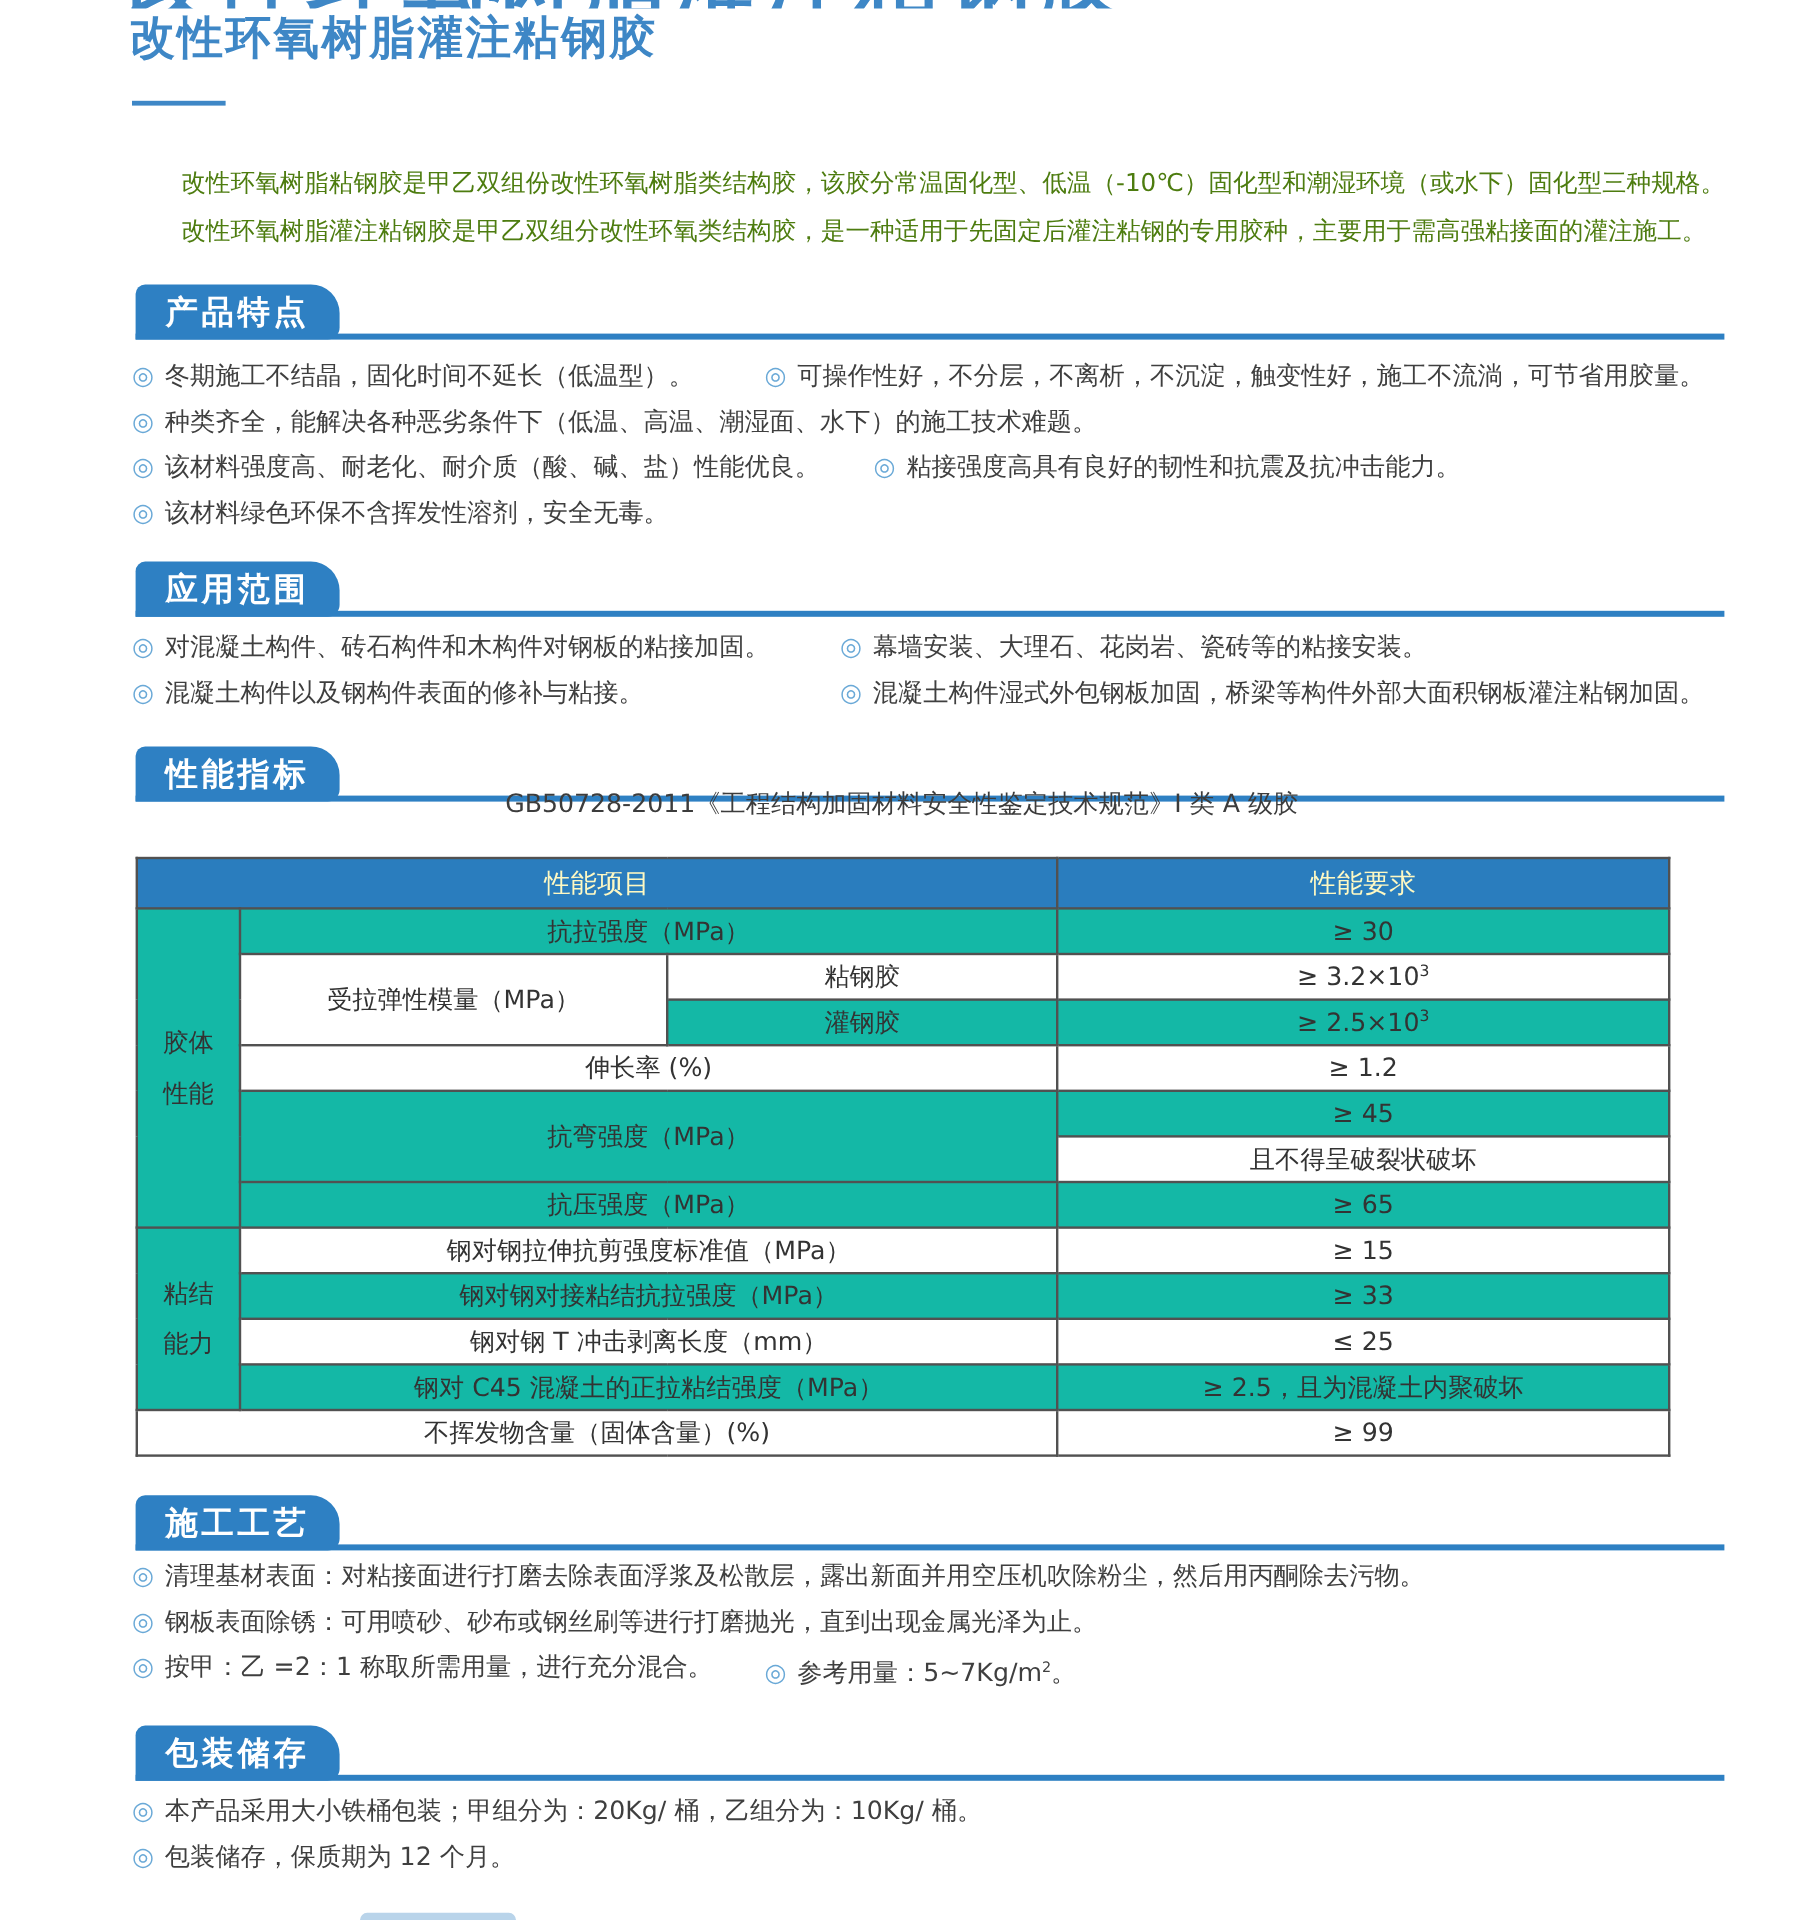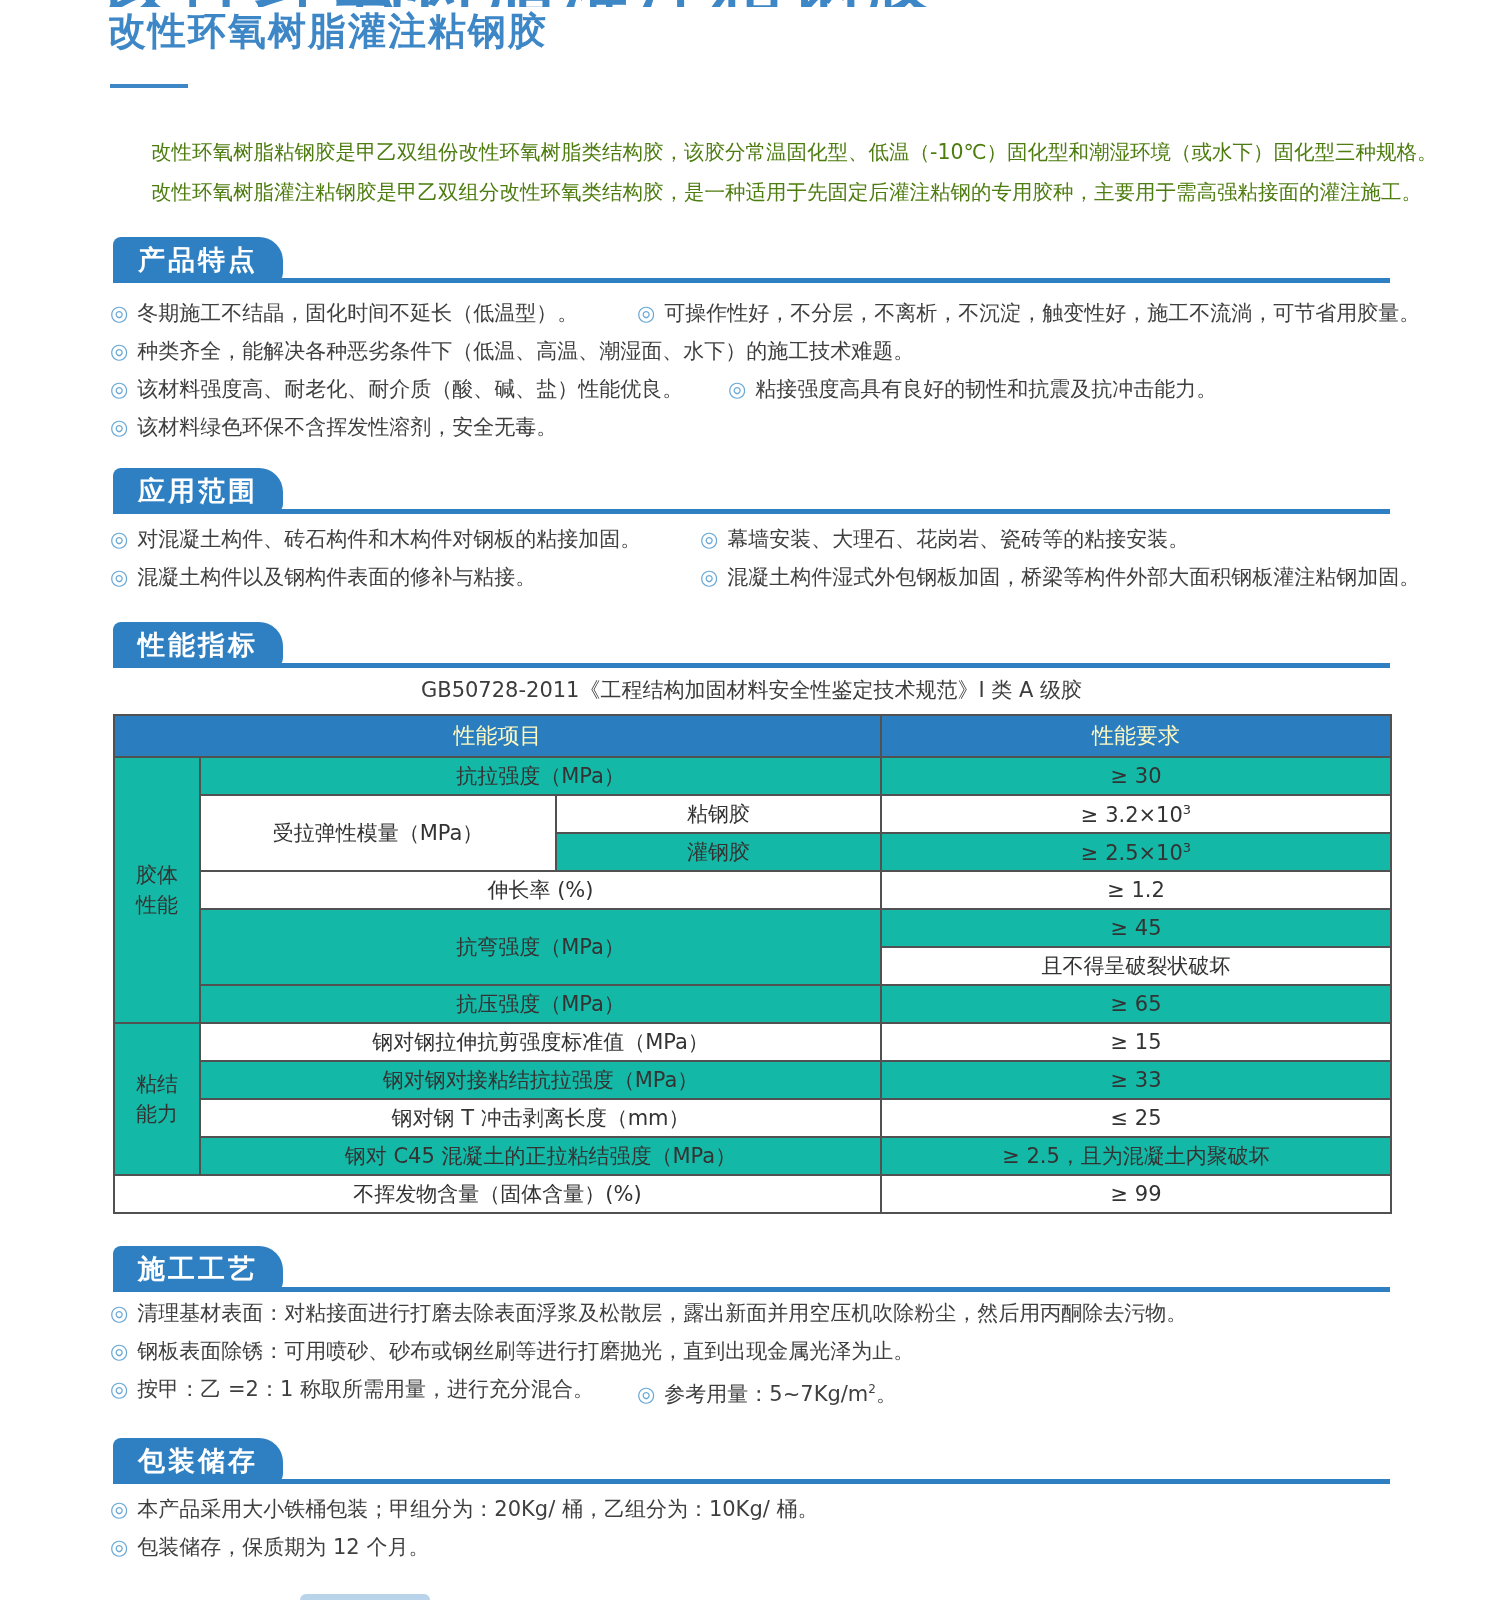--- a/index.html
+++ b/index.html
@@ -19,52 +19,52 @@
   .page-title {
     position:absolute; left:108px; top:6px;
     font-size:38px; font-weight:bold; color:#3e87c6; letter-spacing:2px; white-space:nowrap;
   }
   .title-underline { position:absolute; left:110px; top:84px; width:78px; height:4px; background:#3e87c6; }
 
   .intro { position:absolute; left:110px; top:132px; width:1280px; font-size:20.5px; color:#4d7c0f; }
   .intro p { margin:0; height:40px; line-height:40px; text-indent:41px; white-space:nowrap; }
 
   
-  .section-header { position:absolute; left:113px; width:1277px; height:46px; }
+  .section-header { position:absolute; left:113px; width:1277px; height:46px;padding-left:47px; }
   .section-line { position:absolute; left:0; right:0; bottom:0; height:5px; background:#2e80c3; }
   .section-tab {
     position:absolute; left:0; bottom:0; height:46px; min-width:170px;
     background:#2e80c3; border-radius:8px 24px 10px 0;
     color:#ffffff; font-size:27px; font-weight:bold; letter-spacing:3px;
     display:flex; align-items:center; justify-content:center;
     padding:0 24px; box-sizing:border-box;
   }
 
   
   .b-row { position:absolute; left:110px; width:1292px; height:30px; line-height:30px;
            font-size:21px; color:#3f3f3f; white-space:nowrap; }
   .b-item { position:absolute; top:0; left:0; white-space:nowrap; }
   .b-item.l527 { left:527px; }
   .b-item.l590 { left:590px; }
   .b-item.l618 { left:618px; }
   .bullet-icon { color:#6aa9d7; margin-right:9px; }
   sup.small { font-size:12px; }
 
   
-  .perf-caption { position:absolute; left:113px; top:676px; width:1277px;
+  .perf-caption { position:absolute; left:113px; top:656px; width:1277px;
                   text-align:center; font-size:21px; color:#3c3c3c; }
   table.perf { position:absolute; left:113px; top:714px; width:1277px;
                border-collapse:collapse; table-layout:fixed; font-size:21px; color:#333333; }
   table.perf th, table.perf td {
     border:2px solid #515151; text-align:center; vertical-align:middle; padding:0 6px;
   }
   table.perf th { background:#2a7dbe; color:#fef9c3; font-weight:normal; font-size:22px; height:40px; }
   table.perf td { height:36px; background:#ffffff; }
   table.perf td.gray { background:#14b8a6; }
-  table.perf td.group { padding:0 18px; line-height:30px; }
+  table.perf td.group { padding:0 18px; line-height:42px; }
   table.perf sup { font-size:13px; }
 
   
   .bottom-fragment { position:absolute; left:300px; top:1594px; width:130px; height:6px;
                      background:#b9d4ea; border-radius:8px 8px 0 0; }
 </style>
 </head>
 <body>
 
 <div class="page">

